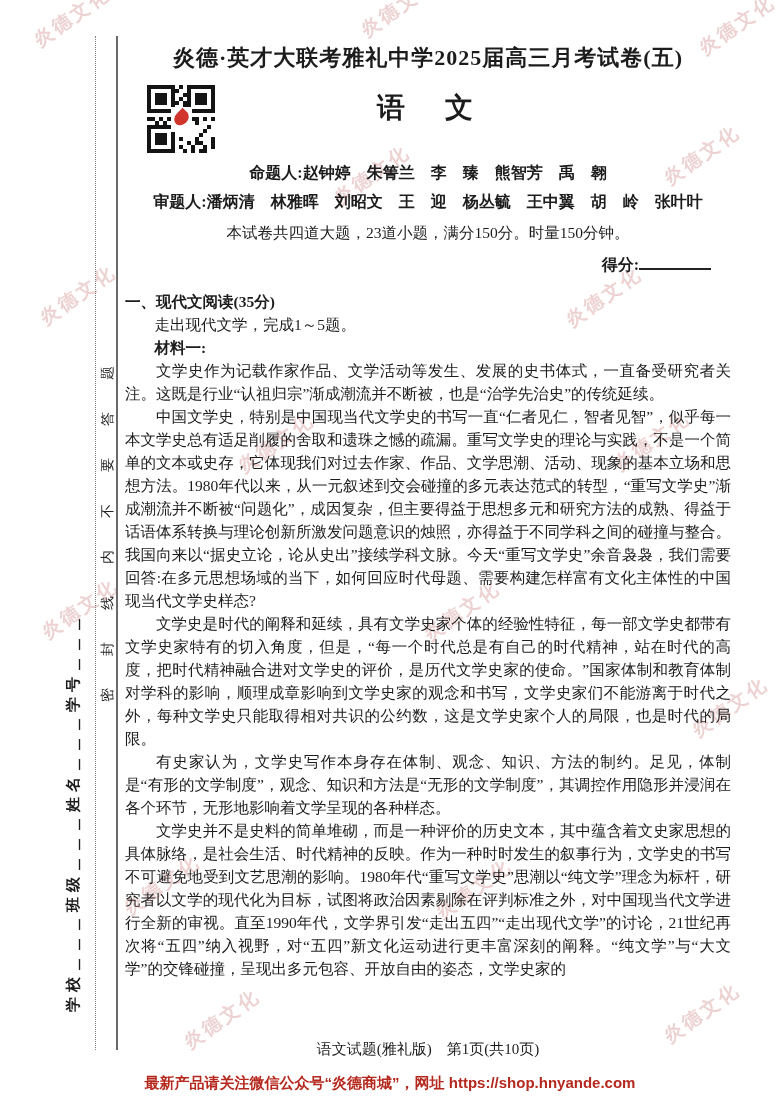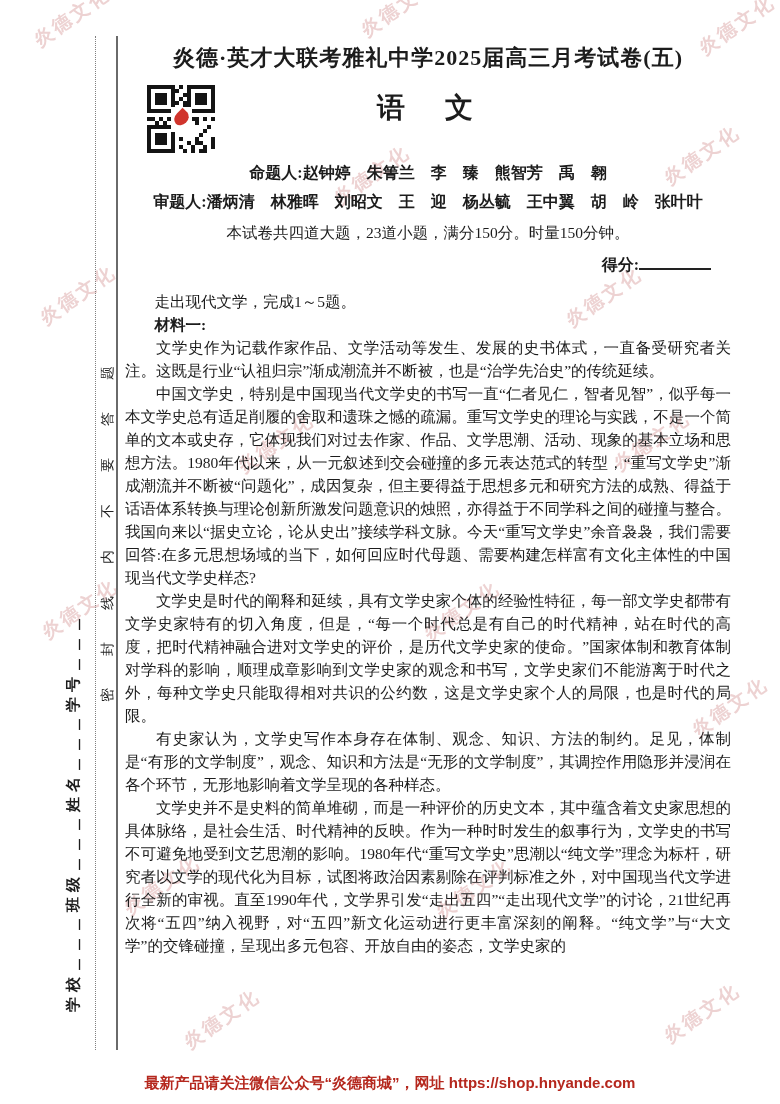--- a/index.html
+++ b/index.html
@@ -250,25 +250,27 @@
 
     <div class="names">命题人:赵钟婷　朱箐兰　李　臻　熊智芳　禹　翱</div>
     <div class="names rev">审题人:潘炳清　林雅晖　刘昭文　王　迎　杨丛毓　王中翼　胡　岭　张叶叶</div>
     <div class="instr">本试卷共四道大题，23道小题，满分150分。时量150分钟。</div>
 
     <div class="score-row">
       <span>得分:</span><span class="score-blank"></span>
     </div>
 
     <div class="bodytext">
+      <p class="sec">一、现代文阅读(35分)</p>
       <p class="read">走出现代文学，完成1～5题。</p>
       <p class="mat">材料一:</p>
       <p class="para">文学史作为记载作家作品、文学活动等发生、发展的史书体式，一直备受研究者关注。这既是行业“认祖归宗”渐成潮流并不断被，也是“治学先治史”的传统延续。</p>
       <p class="para">中国文学史，特别是中国现当代文学史的书写一直“仁者见仁，智者见智”，似乎每一本文学史总有适足削履的舍取和遗珠之憾的疏漏。重写文学史的理论与实践，不是一个简单的文本或史存，它体现我们对过去作家、作品、文学思潮、活动、现象的基本立场和思想方法。1980年代以来，从一元叙述到交会碰撞的多元表达范式的转型，“重写文学史”渐成潮流并不断被“问题化”，成因复杂，但主要得益于思想多元和研究方法的成熟、得益于话语体系转换与理论创新所激发问题意识的烛照，亦得益于不同学科之间的碰撞与整合。我国向来以“据史立论，论从史出”接续学科文脉。今天“重写文学史”余音袅袅，我们需要回答:在多元思想场域的当下，如何回应时代母题、需要构建怎样富有文化主体性的中国现当代文学史样态?</p>
       <p class="para">文学史是时代的阐释和延续，具有文学史家个体的经验性特征，每一部文学史都带有文学史家特有的切入角度，但是，“每一个时代总是有自己的时代精神，站在时代的高度，把时代精神融合进对文学史的评价，是历代文学史家的使命。”国家体制和教育体制对学科的影响，顺理成章影响到文学史家的观念和书写，文学史家们不能游离于时代之外，每种文学史只能取得相对共识的公约数，这是文学史家个人的局限，也是时代的局限。</p>
       <p class="para">有史家认为，文学史写作本身存在体制、观念、知识、方法的制约。足见，体制是“有形的文学制度”，观念、知识和方法是“无形的文学制度”，其调控作用隐形并浸润在各个环节，无形地影响着文学呈现的各种样态。</p>
       <p class="para">文学史并不是史料的简单堆砌，而是一种评价的历史文本，其中蕴含着文史家思想的具体脉络，是社会生活、时代精神的反映。作为一种时时发生的叙事行为，文学史的书写不可避免地受到文艺思潮的影响。1980年代“重写文学史”思潮以“纯文学”理念为标杆，研究者以文学的现代化为目标，试图将政治因素剔除在评判标准之外，对中国现当代文学进行全新的审视。直至1990年代，文学界引发“走出五四”“走出现代文学”的讨论，21世纪再次将“五四”纳入视野，对“五四”新文化运动进行更丰富深刻的阐释。“纯文学”与“大文学”的交锋碰撞，呈现出多元包容、开放自由的姿态，文学史家的</p>
     </div>
   </div>
 
+  <div class="page-footer">语文试题(雅礼版)　第1页(共10页)</div>
   <div class="promo">最新产品请关注微信公众号“炎德商城”，网址 https://shop.hnyande.com</div>
 
 </div>
 
 </body></html>

